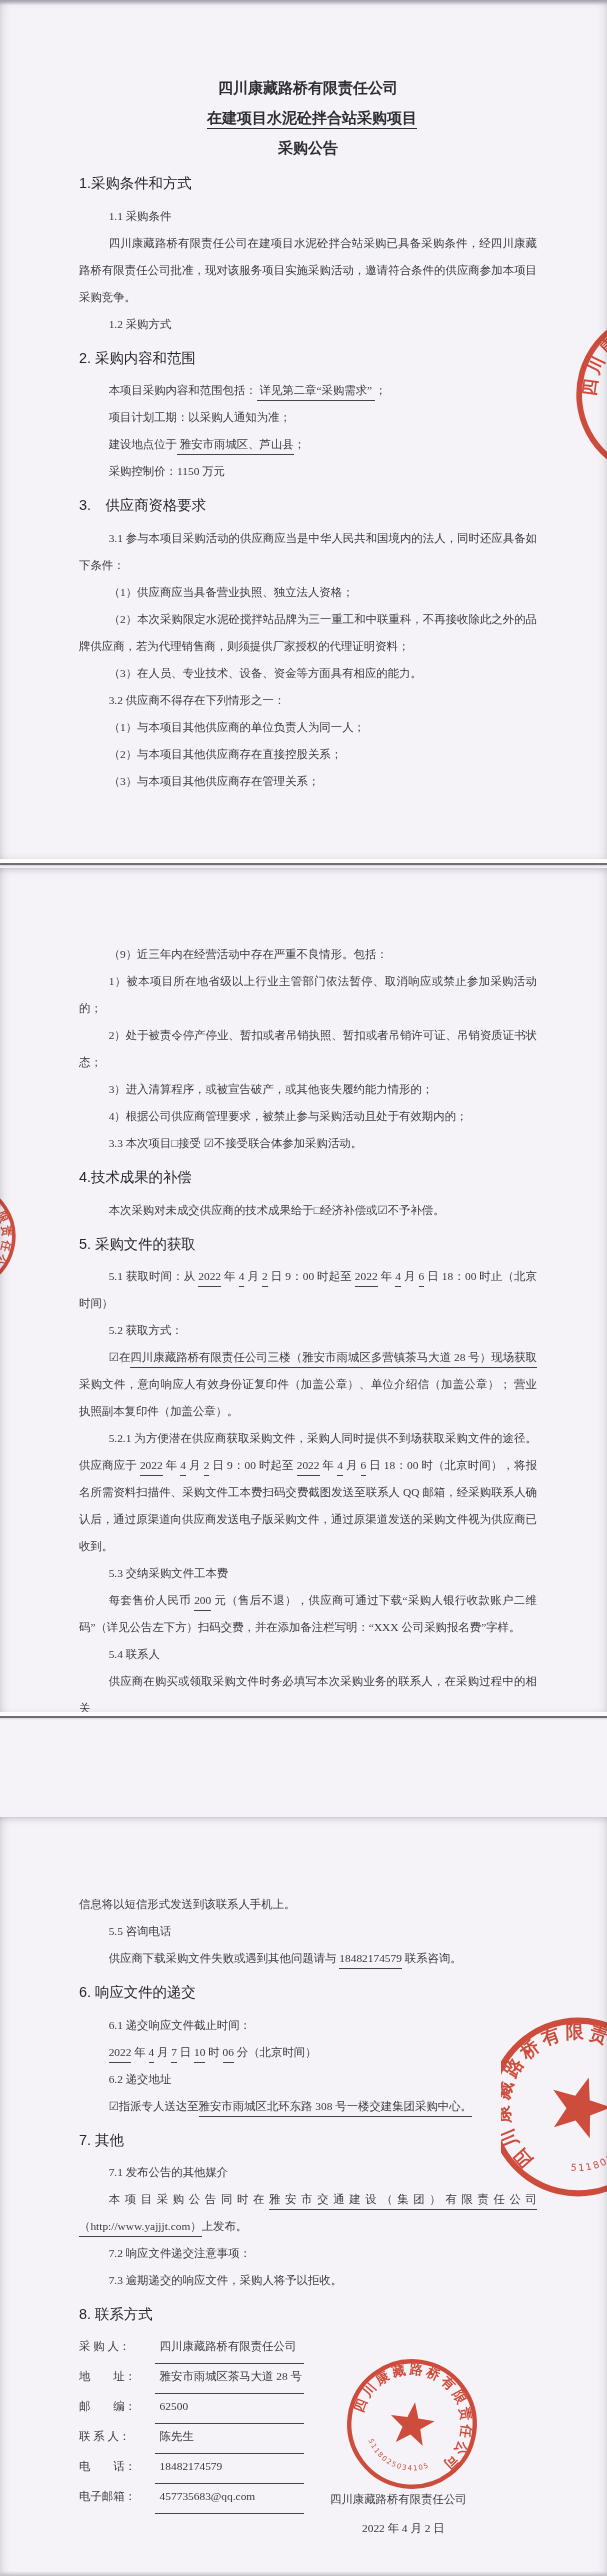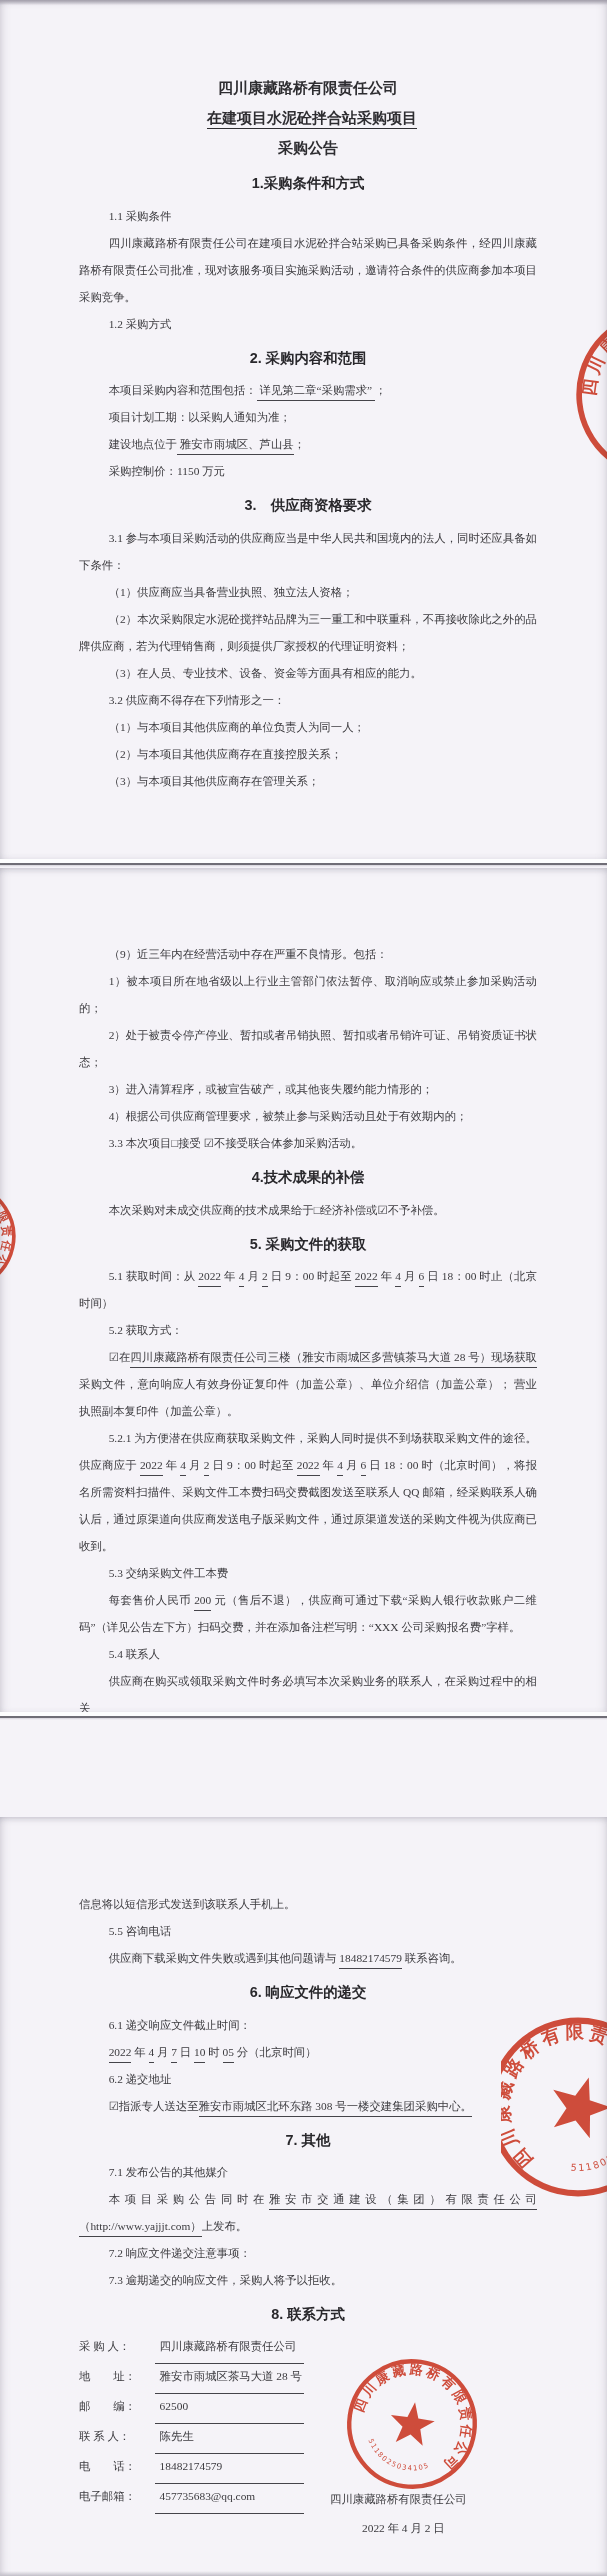--- a/index.html
+++ b/index.html
@@ -12,22 +12,22 @@
     box-shadow:inset 5.3px 0 12px -6.8px rgba(90,85,105,.38),
                inset -5.3px 0 12px -6.8px rgba(90,85,105,.30),
                inset 0 5.3px 9px -5.3px rgba(90,85,105,.30);}
   .page .content{position:relative;padding:0 70px 0 79px;}
   .sep{position:absolute;left:0;width:607px;height:8.3px;z-index:5;
     background:linear-gradient(to bottom,#fdfdfe 0%,#fdfdfe 52%,#6f6d76 52%,#6f6d76 70%,#cfccd5 70%,#f5f3f8 100%);}
   .blk{font-family:"Liberation Serif","DejaVu Serif",serif;font-size:11.4px;line-height:27px;
     color:#3b3a3e;text-align:justify;text-indent:2.6em;margin:0;}
   .title{text-align:center;text-indent:0;font-family:"Liberation Sans","DejaVu Sans",sans-serif;
     font-weight:700;font-size:15px;line-height:30px;color:#2e2d31;}
-  .h1{font-family:"Liberation Sans","DejaVu Sans",sans-serif;font-weight:700;font-size:14.4px;
-    line-height:23px;margin:9px 0 7.6px;text-indent:0;color:#29282c;text-align:center;}
+  .h1{font-family:"Liberation Sans","DejaVu Sans",sans-serif;font-weight:400;font-size:14.4px;
+    line-height:23px;margin:9px 0 7.6px;text-indent:0;color:#29282c;text-align:left;}
   .u{border-bottom:0.8px solid #45444a;padding-bottom:4px;}
   .title .u{border-bottom:1.5px solid #2e2d31;padding-bottom:1.5px;margin-left:8px;}
   .noind{text-indent:0;}
   .contact{text-indent:0;line-height:25px;}
   .contact .lab{display:inline-block;width:76px;}
   .contact .u{display:inline-block;min-width:144px;padding-left:4.6px;border-bottom:0.8px solid #45444a;}
   .footer-co{position:absolute;left:330px;top:674px;text-indent:0;line-height:16.7px;}
   .footer-date{position:absolute;left:362px;top:703px;text-indent:0;line-height:16.7px;}
   .seal-clip{position:absolute;overflow:hidden;z-index:10;mix-blend-mode:multiply;opacity:.88;pointer-events:none;}
 </style>
@@ -83,21 +83,21 @@
       </div>
   </div>
   <div class="sep" style="top:1712px;"></div>
   <div class="page" id="page-2" style="top:1817px;height:888px;">
     <div class="content" style="padding-top:74px;">
         <div class="blk body noind"><span class="">信息将以短信形式发送到该联系人手机上。</span></div>
         <div class="blk body"><span class="">5.5 咨询电话</span></div>
         <div class="blk body"><span class="">供应商下载采购文件失败或遇到其他问题请与 </span><span class="u ">18482174579</span><span class=""> 联系咨询。</span></div>
         <div class="blk h1"><span class="">6. 响应文件的递交</span></div>
         <div class="blk body"><span class="">6.1 递交响应文件截止时间：</span></div>
-        <div class="blk body"><span class="u ">2022</span><span class=""> 年 </span><span class="u ">4</span><span class=""> 月 </span><span class="u ">7</span><span class=""> 日 </span><span class="u ">10</span><span class=""> 时 </span><span class="u ">05</span><span class=""> 分（北京时间）</span></div>
+        <div class="blk body"><span class="u ">2022</span><span class=""> 年 </span><span class="u ">4</span><span class=""> 月 </span><span class="u ">7</span><span class=""> 日 </span><span class="u ">10</span><span class=""> 时 </span><span class="u ">06</span><span class=""> 分（北京时间）</span></div>
         <div class="blk body"><span class="">6.2 递交地址</span></div>
         <div class="blk body"><span class="">☑指派专人送达至</span><span class="u ">雅安市雨城区北环东路 308 号一楼交建集团采购中心。</span></div>
         <div class="blk h1"><span class="">7. 其他</span></div>
         <div class="blk body"><span class="">7.1 发布公告的其他媒介</span></div>
         <div class="blk body"><span class="">本项目采购公告同时在</span><span class="u ">雅安市交通建设（集团）有限责任公司（http://www.yajjjt.com）</span><span class="">上发布。</span></div>
         <div class="blk body"><span class="">7.2 响应文件递交注意事项：</span></div>
         <div class="blk body"><span class="">7.3 逾期递交的响应文件，采购人将予以拒收。</span></div>
         <div class="blk h1"><span class="">8. 联系方式</span></div>
         <div class="blk contact"><span class="lab">采 购 人：</span><span class="u ">四川康藏路桥有限责任公司</span></div>
         <div class="blk contact"><span class="lab">地　　址：</span><span class="u ">雅安市雨城区茶马大道 28 号</span></div>

